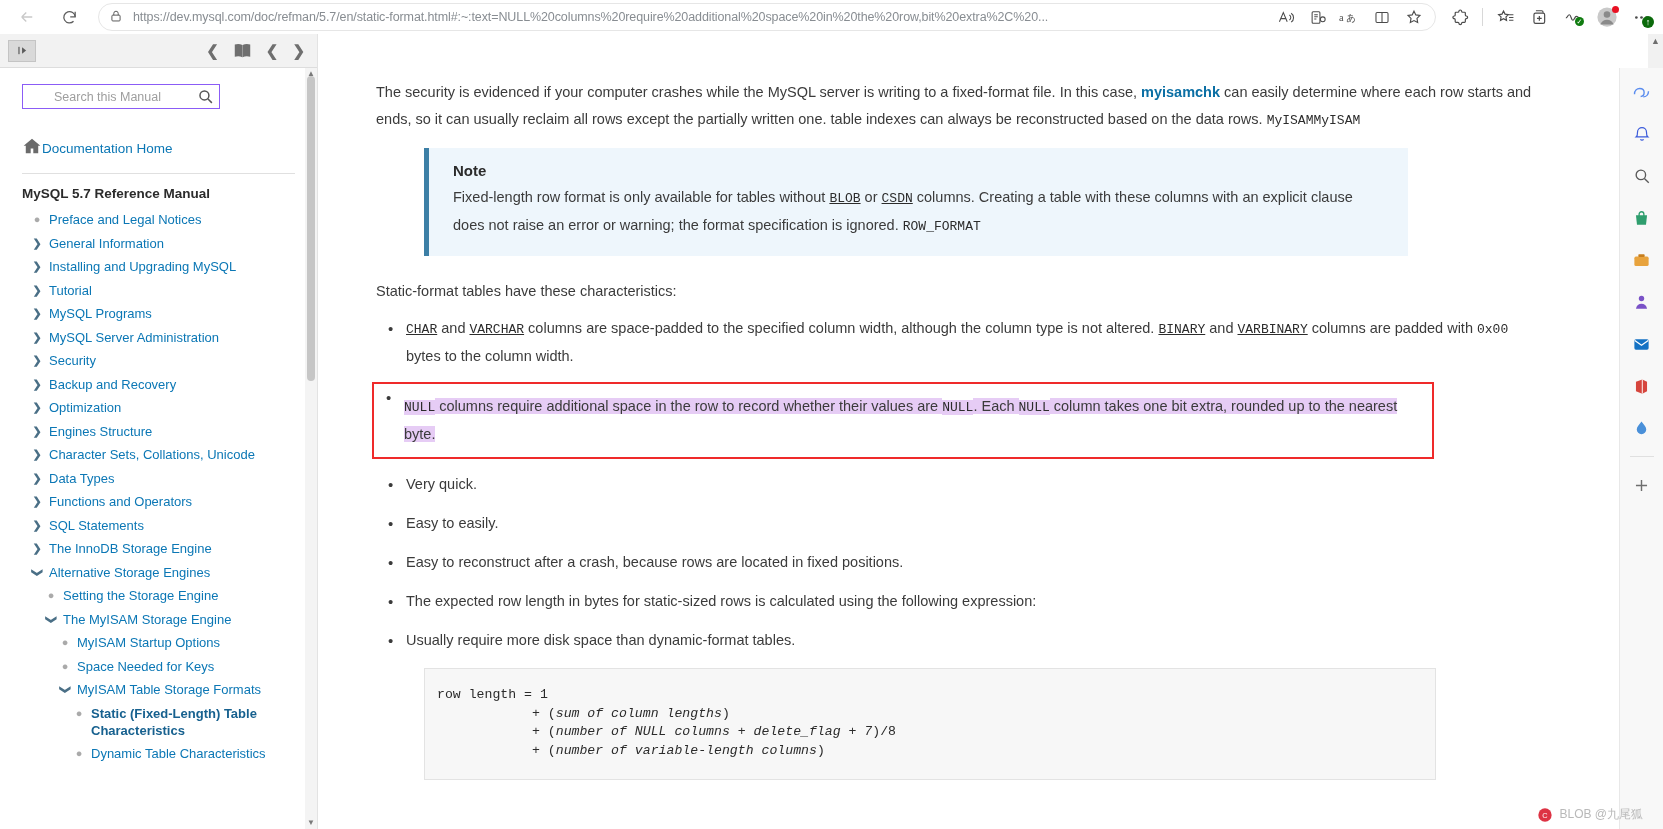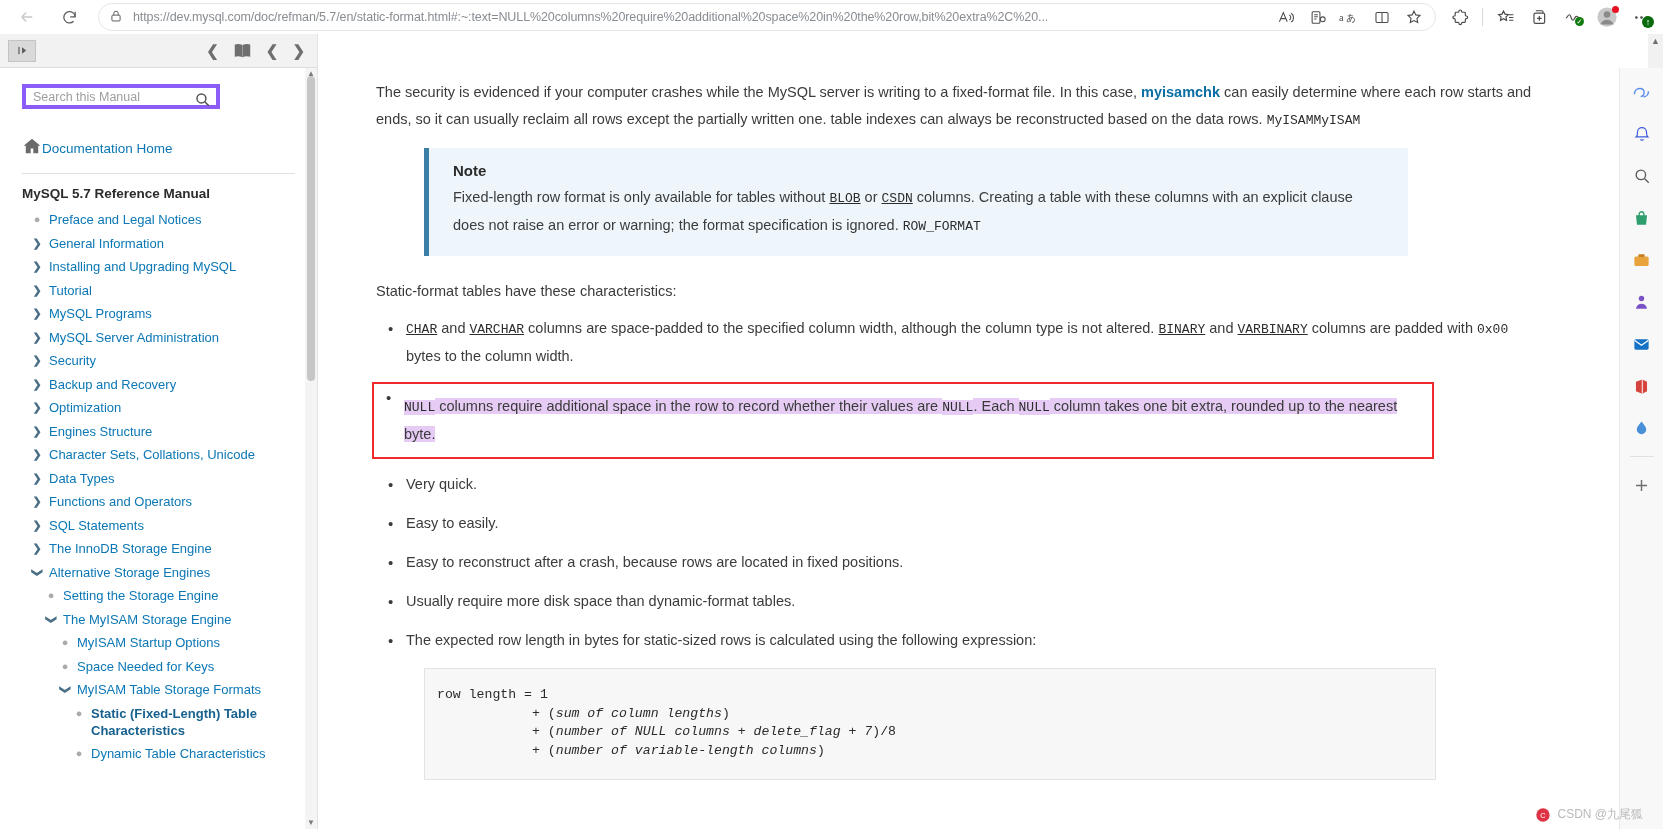--- a/index.html
+++ b/index.html
@@ -64,21 +64,21 @@
   .collapse-btn {
     width: 28px; height: 22px; background: #d9d9d9; border: 1px solid #c4c4c4;
     display: flex; align-items: center; justify-content: center; color: #5b5b5b; font-size: 12px;
   }
   .sb-icons { display: flex; align-items: center; gap: 14px; color: #6f6f6f; }
   .sb-ic { display: flex; align-items: center; justify-content: center; font-weight: bold; font-size: 15px; }
 
   .sidebar-inner { padding: 16px 22px 0 22px; }
   .search-wrap {
     position: relative; width: 198px; height: 25px;
-    border: 4px solid #8b5cf6; background: #fff; display: flex; align-items: flex-start;
+    border: 1px solid #8b5cf6; background: #fff; display: flex; align-items: flex-start; padding-left: 24px;
   }
   .search-wrap input {
     border: 0; outline: none; width: 100%; height: 100%;
     padding: 0 26px 0 7px; font-size: 12.5px; color: #333;
     font-family: "Liberation Sans", sans-serif; background: transparent;
   }
   .search-wrap input::placeholder { color: #9e9e9e; }
   .search-ic { position: absolute; right: 5px; top: 3px; color: #555; }
 
   .home-row { display: flex; align-items: center; gap: 0; margin: 28px 0 0 0; }
@@ -445,22 +445,22 @@
         </div>
 
         <p class="para char-para">Static-format tables have these characteristics:</p>
 
         <ul class="charlist" id="char-list">
             <li><code class="mono ul">CHAR</code><span> and </span><code class="mono ul">VARCHAR</code><span> columns are space-padded to the specified column width, although the column type is not altered. </span><code class="mono ul">BINARY</code><span> and </span><code class="mono ul">VARBINARY</code><span> columns are padded with </span><code class="mono">0x00</code><span> bytes to the column width.</span></li>
             <li class="highlighted"><code class="mono hl">NULL</code><span class="hl"> columns require additional space in the row to record whether their values are </span><code class="mono hl">NULL</code><span class="hl">. Each </span><code class="mono hl">NULL</code><span class="hl"> column takes one bit extra, rounded up to the nearest byte.</span></li>
             <li><span>Very quick.</span></li>
             <li><span>Easy to easily.</span></li>
             <li><span>Easy to reconstruct after a crash, because rows are located in fixed positions.</span></li>
+            <li><span>The expected row length in bytes for static-sized rows is calculated using the following expression:</span></li>
             <li><span>Usually require more disk space than dynamic-format tables.</span></li>
-            <li><span>The expected row length in bytes for static-sized rows is calculated using the following expression:</span></li>
           </ul>
 
         <pre class="codeblock" id="code-block"><span><span>row length = 1</span></span>
 <span><span>            + (</span><i>sum of column lengths</i><span>)</span></span>
 <span><span>            + (</span><i>number of NULL columns + delete_flag + 7</i><span>)/8</span></span>
 <span><span>            + (</span><i>number of variable-length columns</i><span>)</span></span></pre>
 
       </div>
 
       <div class="content-scroll">
@@ -533,15 +533,15 @@
     </div>
   </div>
 
   <div class="watermark">
     <span class="wm-logo">
       <svg width="16" height="16" viewBox="0 0 24 24" fill="#c44">
         <circle cx="12" cy="12" r="10" fill="#d34"></circle>
         <text x="12" y="16" font-size="11" fill="#fff" text-anchor="middle" font-family="Liberation Sans, sans-serif">C</text>
       </svg>
     </span>
-    <span>CSDN @九尾狐</span>
+    <span>BLOB @九尾狐</span>
   </div>
 </div>
 
 </body></html>

